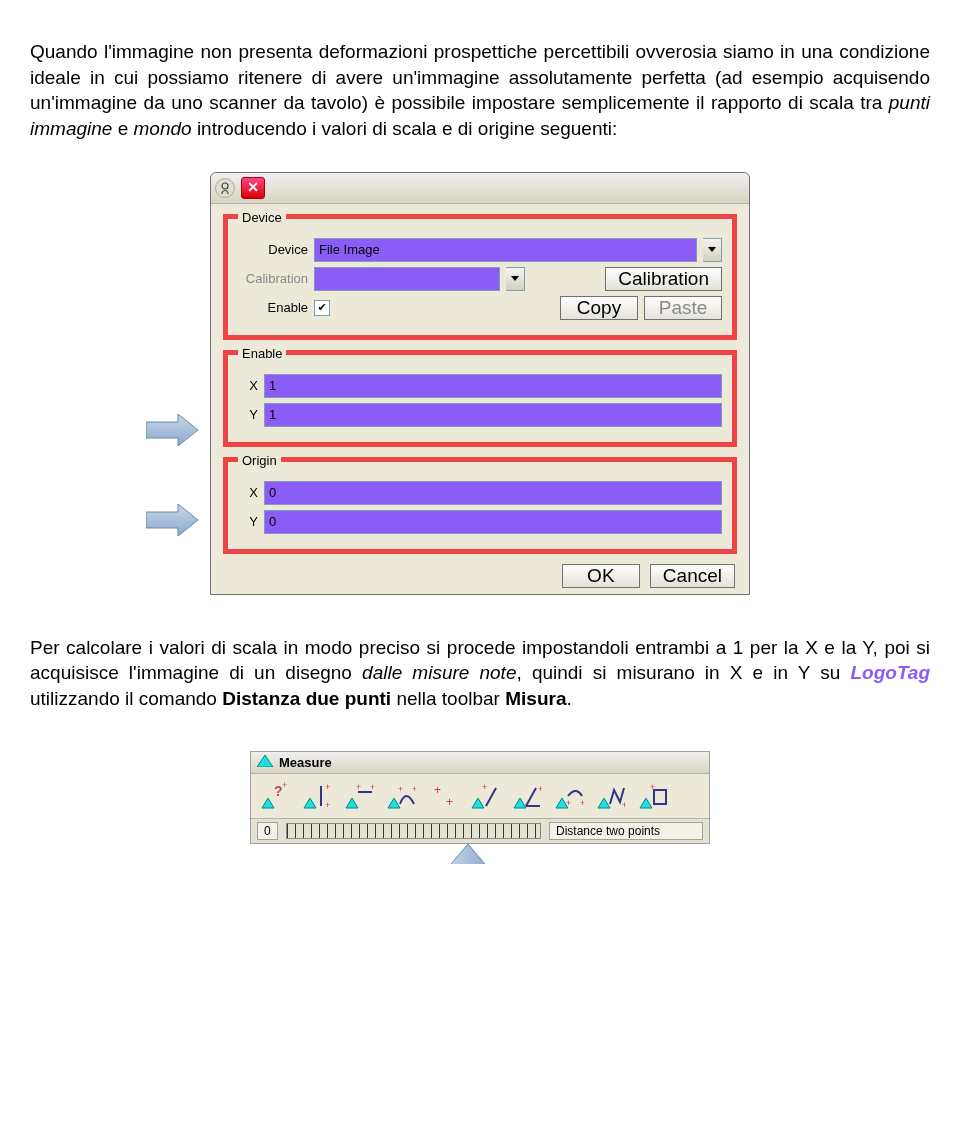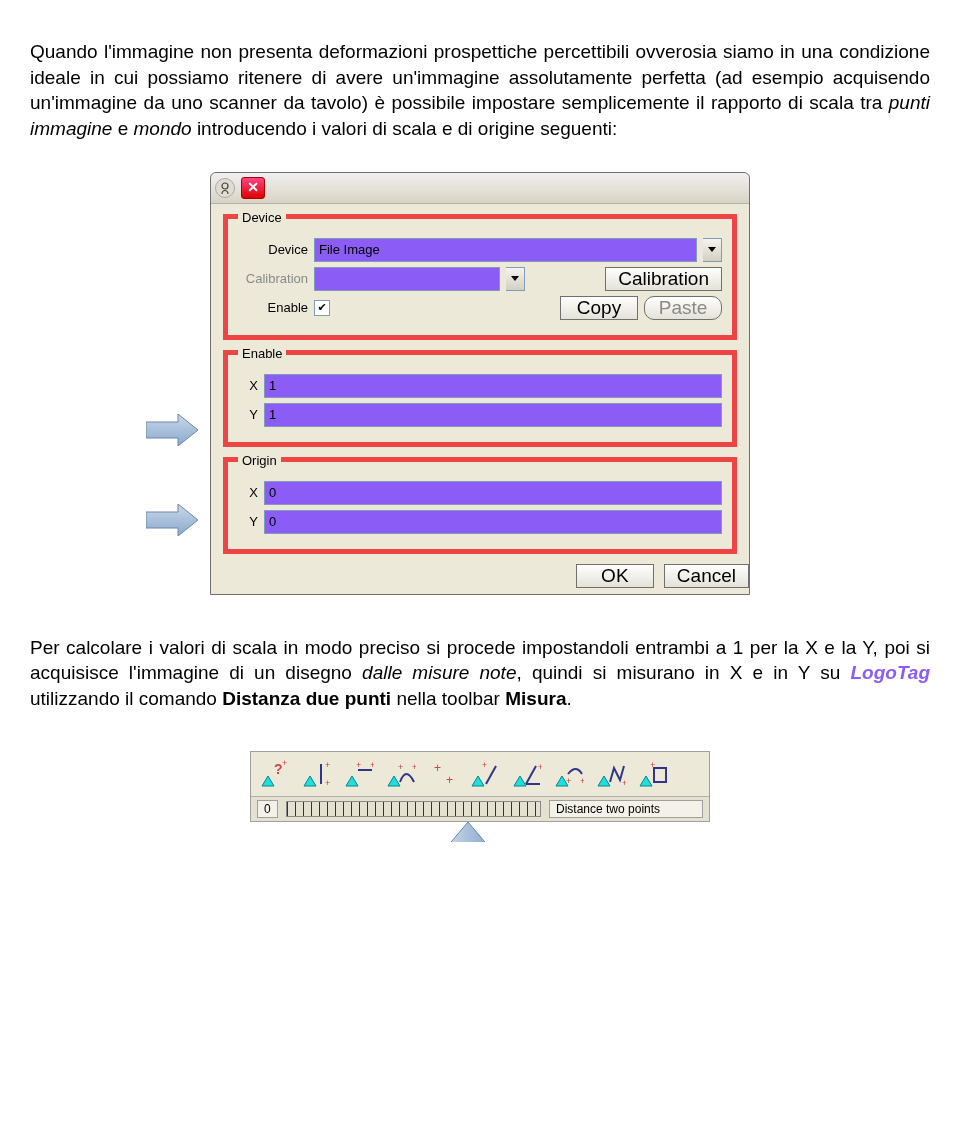--- a/index.html
+++ b/index.html
@@ -109,29 +109,29 @@
   .chev { width:0;height:0;border-left:4px solid transparent;border-right:4px solid transparent;border-top:5px solid #000;}
   .btn {
     height:24px;
     border:1px solid #707070;
     background:linear-gradient(#fefefe,#e4e2d8);
     padding:0 12px;
     font-size:19px;
     font-family:inherit;
     min-width:78px;
   }
-  .btn.disabled { color:#8a8a8a;border-radius:10px; }
+  .btn.disabled { color:#8a8a8a; }
   .cb {
     width:14px;height:14px;
     border:1px solid #7f9db9;
     background:#fff;
     display:inline-flex;align-items:center;justify-content:center;
     font-size:11px;
   }
-  .btnrow { display:flex; justify-content:flex-end; gap:10px; padding:0 0 6px; }
+  .btnrow { display:flex; justify-content:flex-end; gap:10px; padding:0 14px 6px; }
   .help-txt { padding: 10px 14px 16px; font-size:13px; line-height:1.3; }
 
   
   .arrow-dlg {
     position:absolute;
     left:-64px;
     width:52px;height:32px;
   }
   .arrow-dlg svg { width:100%; height:100%; }
 
@@ -290,20 +290,28 @@
 
   </div>
 </div>
 
 <p class="para">
   <span>Per calcolare i valori di scala in modo preciso si procede impostandoli entrambi a 1 per la X e la Y, poi si acquisisce l'immagine di un disegno </span><span class="italic">dalle misure note</span><span>, quindi si misurano in X e in Y su </span><span class="italic bold red">LogoTag</span><span> utilizzando il comando </span><span class="bold">Distanza due punti</span><span> nella toolbar </span><span class="bold">Misura</span><span>.</span>
 </p>
 
 <div class="tb-wrap">
   <div class="tb">
+    <div class="tb-title">
+      <span>
+        <svg width="16" height="12" viewBox="0 0 16 12">
+            <polygon points="0,12 16,12 8,0" fill="#2dd" stroke="#088"></polygon>
+          </svg>
+      </span>
+      <span>Measure</span>
+    </div>
     <div class="tb-icons">
       <span class="tb-icon">
           <svg viewBox="0 0 30 28">
             <polygon points="2,26 14,26 8,16" fill="#2dd" stroke="#088"></polygon>
             <text x="14" y="14" font-size="14" fill="#c44" font-weight="bold">?</text>
             <text x="22" y="6" font-size="9" fill="#c44">+</text>
           </svg>
         </span>
       <span class="tb-icon">
           <svg viewBox="0 0 30 28">

